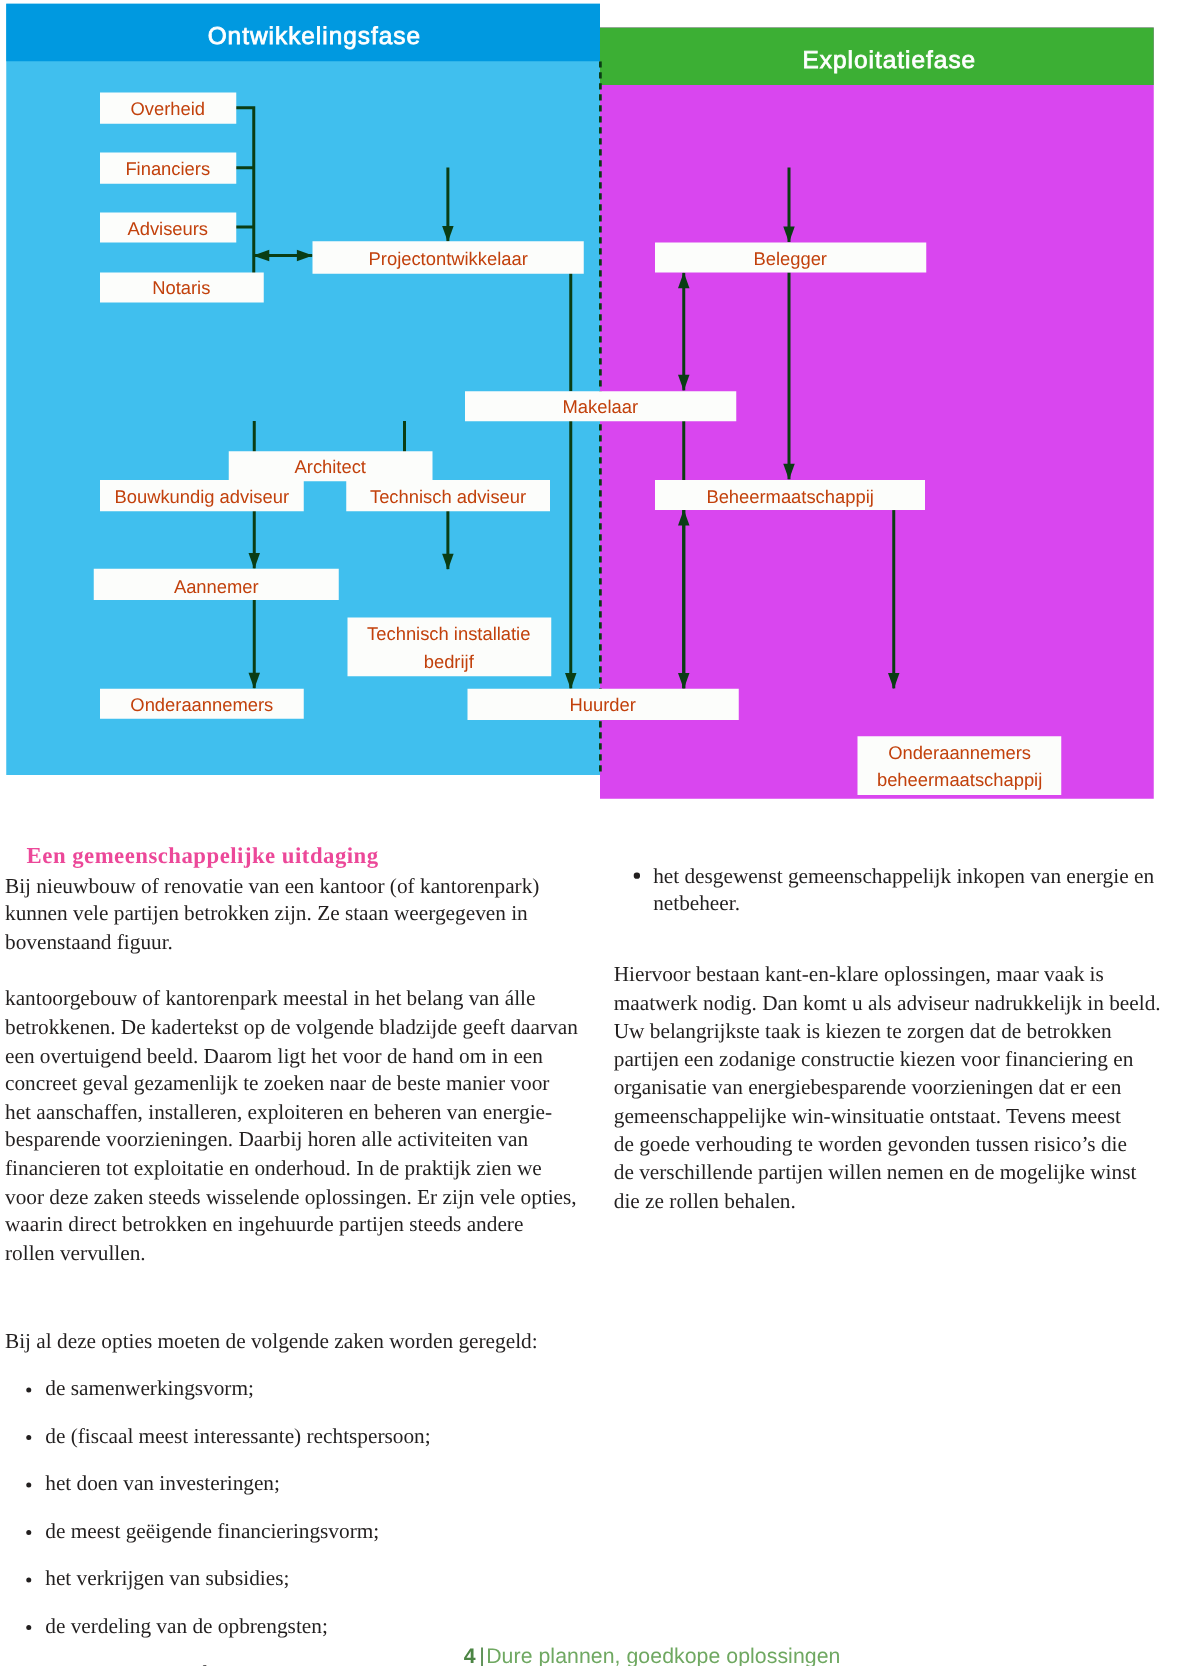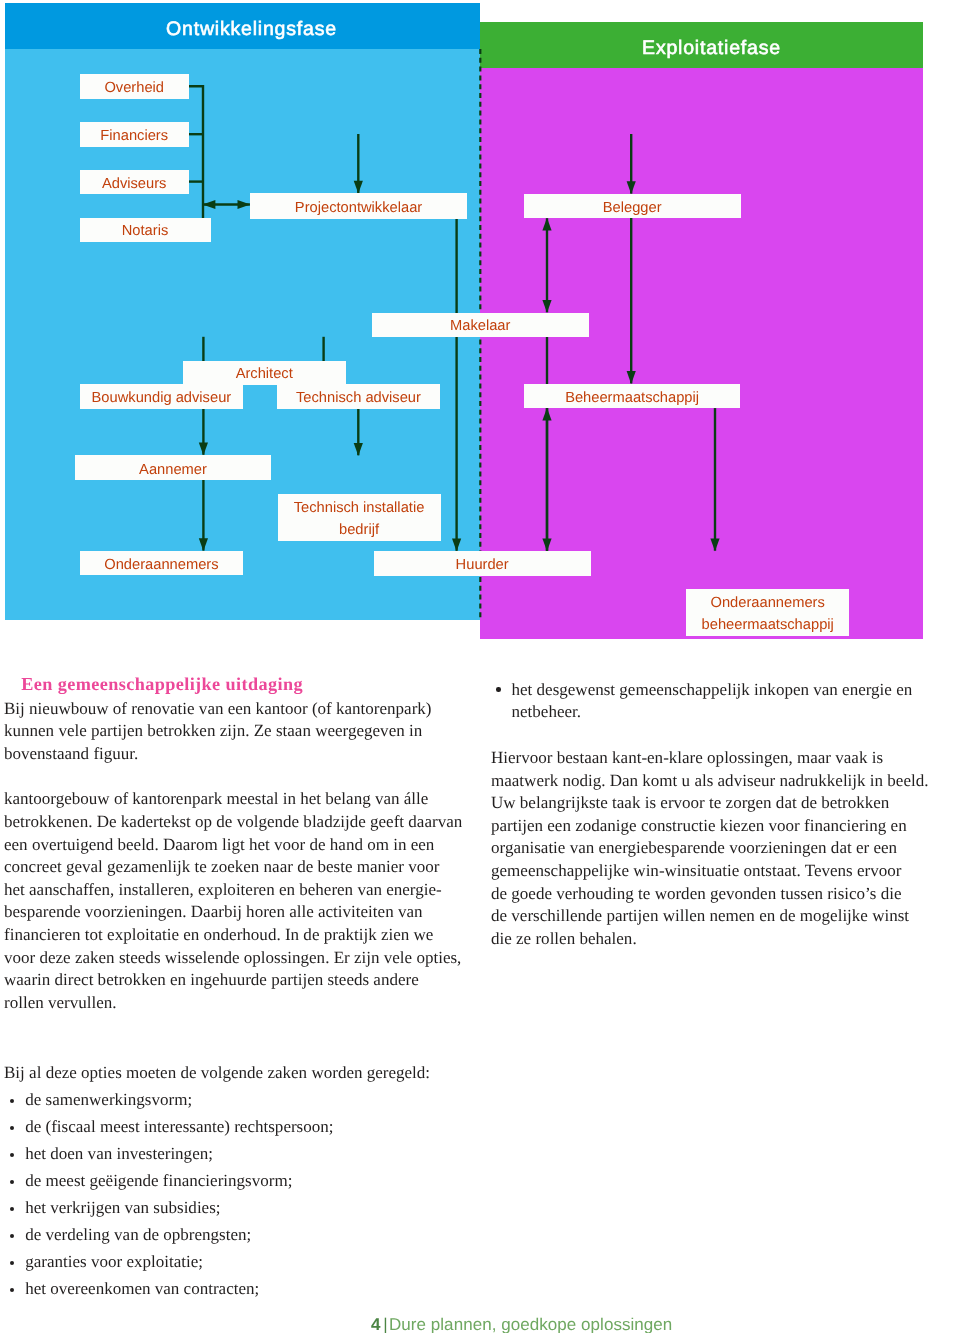--- a/index.html
+++ b/index.html
@@ -30,21 +30,21 @@
   .col{position:absolute;font-size:17.05px;line-height:22.6px;color:#221F1F;}
   #col-left{left:4px;top:0;width:460px;}
   #col-right{left:491px;top:1.5px;width:445px;}
   h2.heading{margin:0 0 1.8px 0;font-size:18.2px;line-height:22.6px;font-weight:bold;color:#ec4899;
       padding-left:17.3px;letter-spacing:0.4px;font-family:"Liberation Serif",serif;}
   p.para{margin:0;}
   .ln{display:block;white-space:pre;}
   .gap{height:23.1px;}
   #col-right .gap{height:19.2px;}
   ul.bl{margin:0;padding:0;list-style:none;}
-  ul.bl li{position:relative;padding-left:16.5px;margin:4px;}
+  ul.bl li{position:relative;padding-left:16.5px;margin:15px;}
   ul.bl li .bullet{position:absolute;left:1.2px;top:0;width:0;height:0;font-size:0;color:transparent;}
   ul.bl li .bullet::before{content:"";position:absolute;left:0;top:8.6px;width:4.5px;height:4.5px;
       border-radius:50%;background:#221F1F;}
   #list-block{position:absolute;left:4px;top:388px;width:470px;font-size:17.05px;line-height:23.0px;color:#221F1F;}
   #list-block ul.bl li{padding-left:17.2px;}
   #list-block ul.bl li .bullet{left:1.5px;}
   #list-block ul.bl li .bullet::before{top:10.7px;}
   #footer{position:absolute;left:371px;top:1318px;font-family:"Liberation Sans",sans-serif;
       font-size:17px;line-height:14px;color:#6FA861;white-space:nowrap;letter-spacing:.05px;}
   #footer .pg{font-weight:bold;color:#4C8544;}
@@ -184,24 +184,24 @@
     </div>
 
     <div class="col" id="col-right">
       <ul class="bl">
         <li><span class="bullet">•</span><span class="lines"><span class="ln">het desgewenst gemeenschappelijk inkopen van energie en</span><span class="ln">netbeheer.</span></span></li>
       </ul>
       <div class="gap"></div>
       <p class="para">
           <span class="ln">Hiervoor bestaan kant-en-klare oplossingen, maar vaak is</span>
           <span class="ln">maatwerk nodig. Dan komt u als adviseur nadrukkelijk in beeld.</span>
-          <span class="ln">Uw belangrijkste taak is ervoor te zorgen dat de betrokken</span>
+          <span class="ln">Uw belangrijkste taak is kiezen te zorgen dat de betrokken</span>
           <span class="ln">partijen een zodanige constructie kiezen voor financiering en</span>
           <span class="ln">organisatie van energiebesparende voorzieningen dat er een</span>
-          <span class="ln">gemeenschappelijke win-winsituatie ontstaat. Tevens ervoor</span>
+          <span class="ln">gemeenschappelijke win-winsituatie ontstaat. Tevens meest</span>
           <span class="ln">de goede verhouding te worden gevonden tussen risico’s die</span>
           <span class="ln">de verschillende partijen willen nemen en de mogelijke winst</span>
           <span class="ln">die ze rollen behalen.</span>
         </p>
     </div>
 
     <div id="list-block">
       <p class="para">Bij al deze opties moeten de volgende zaken worden geregeld:</p>
       <ul class="bl" id="opts">
           <li><span class="bullet">•</span><span>de samenwerkingsvorm;</span></li>

